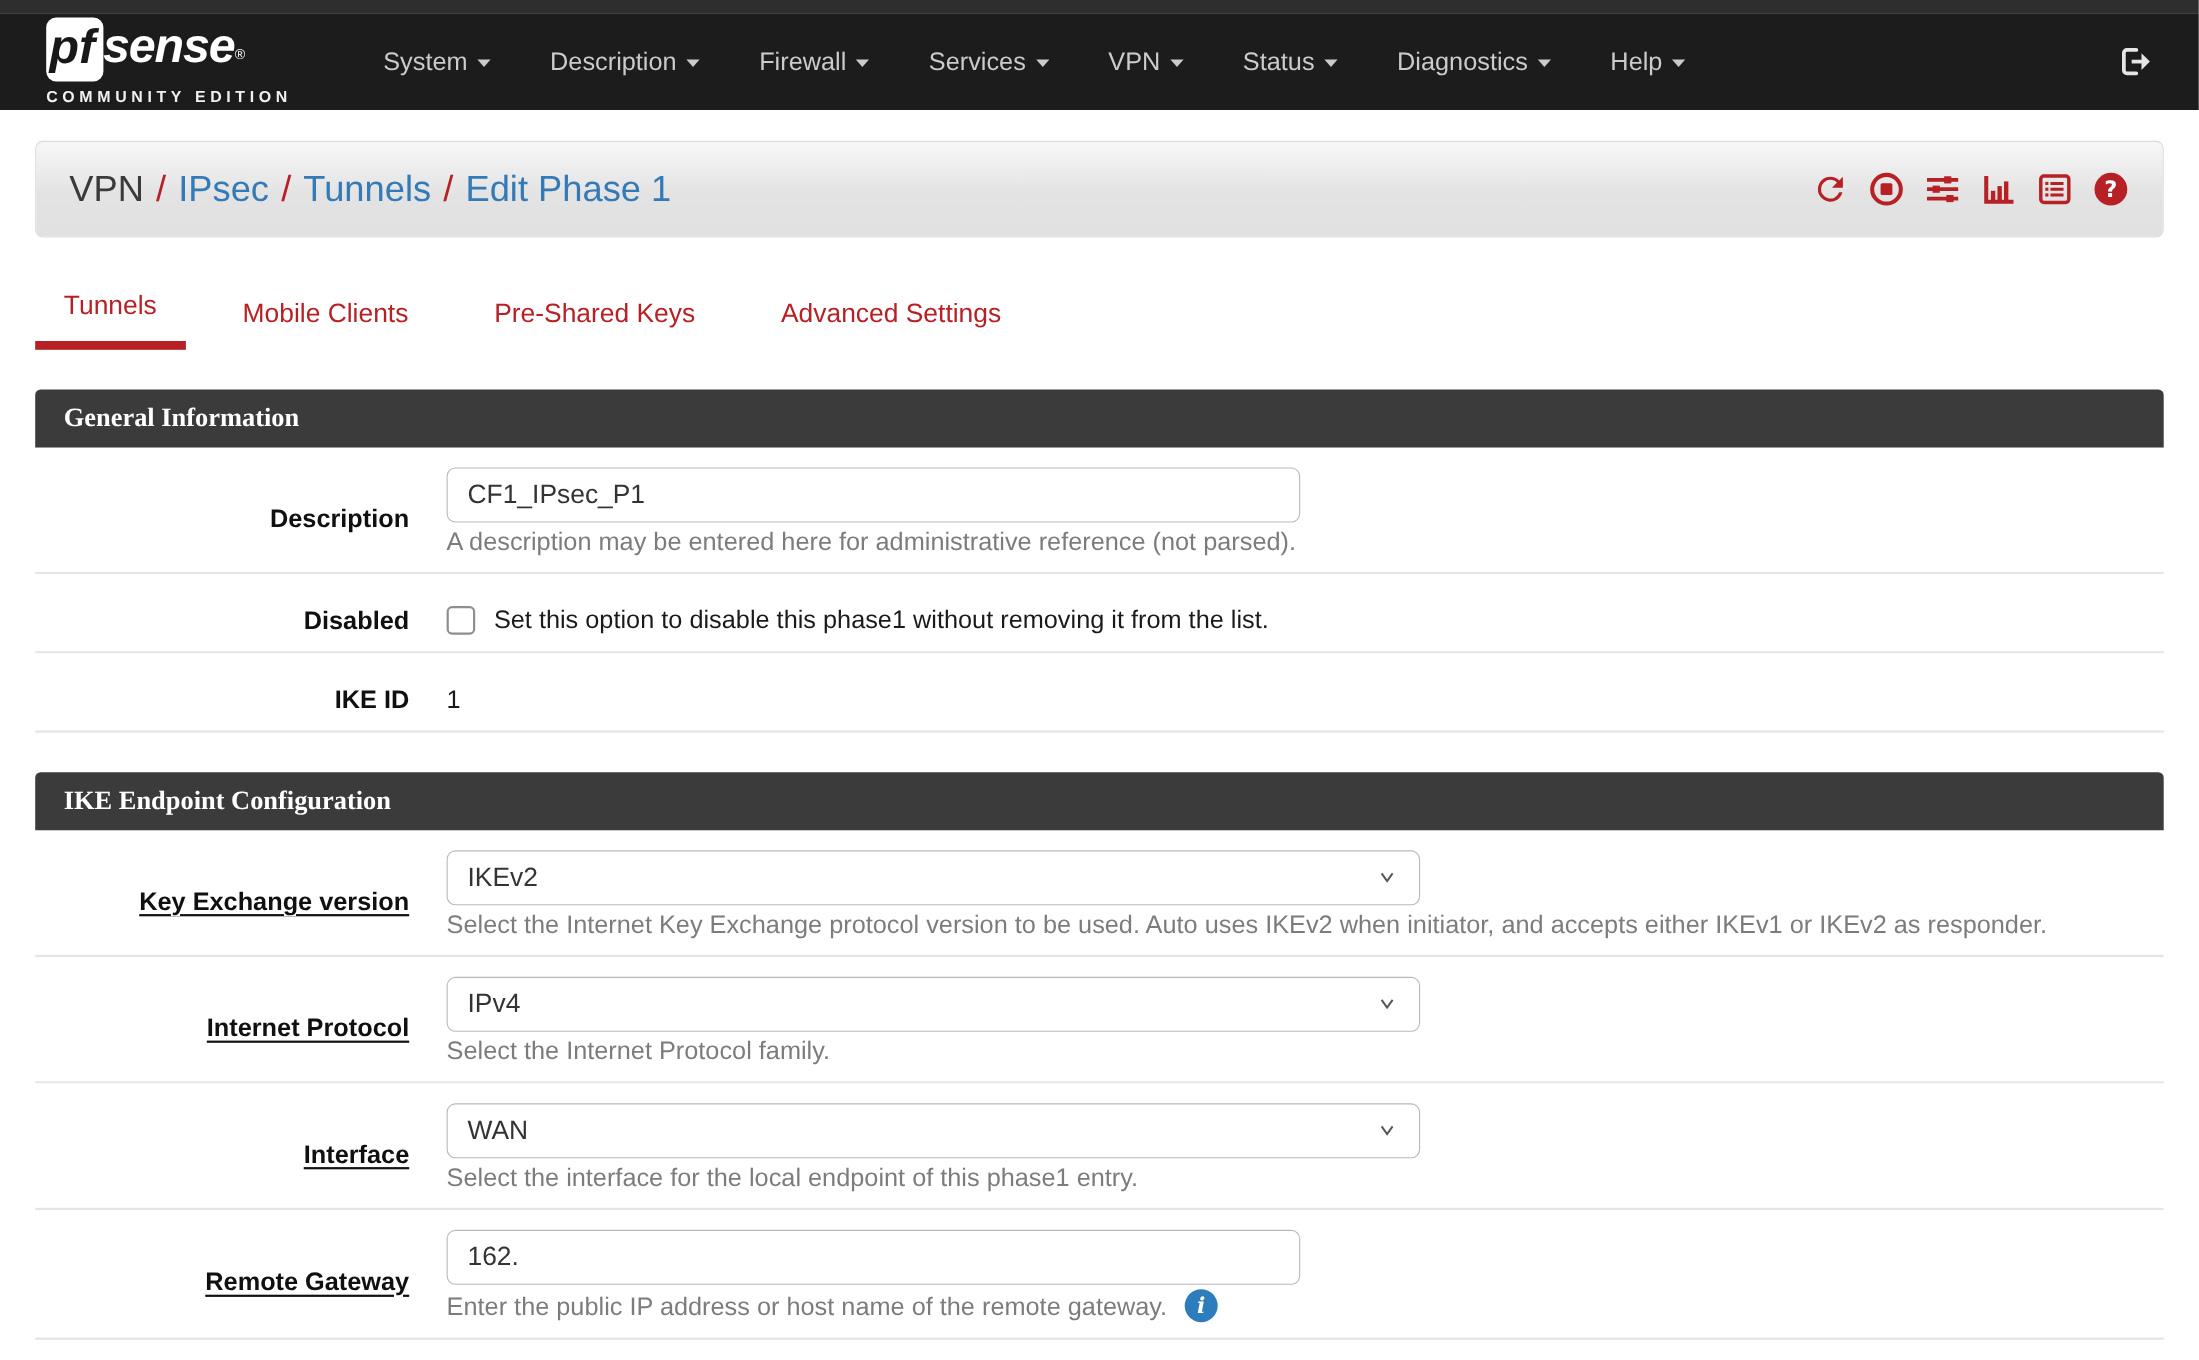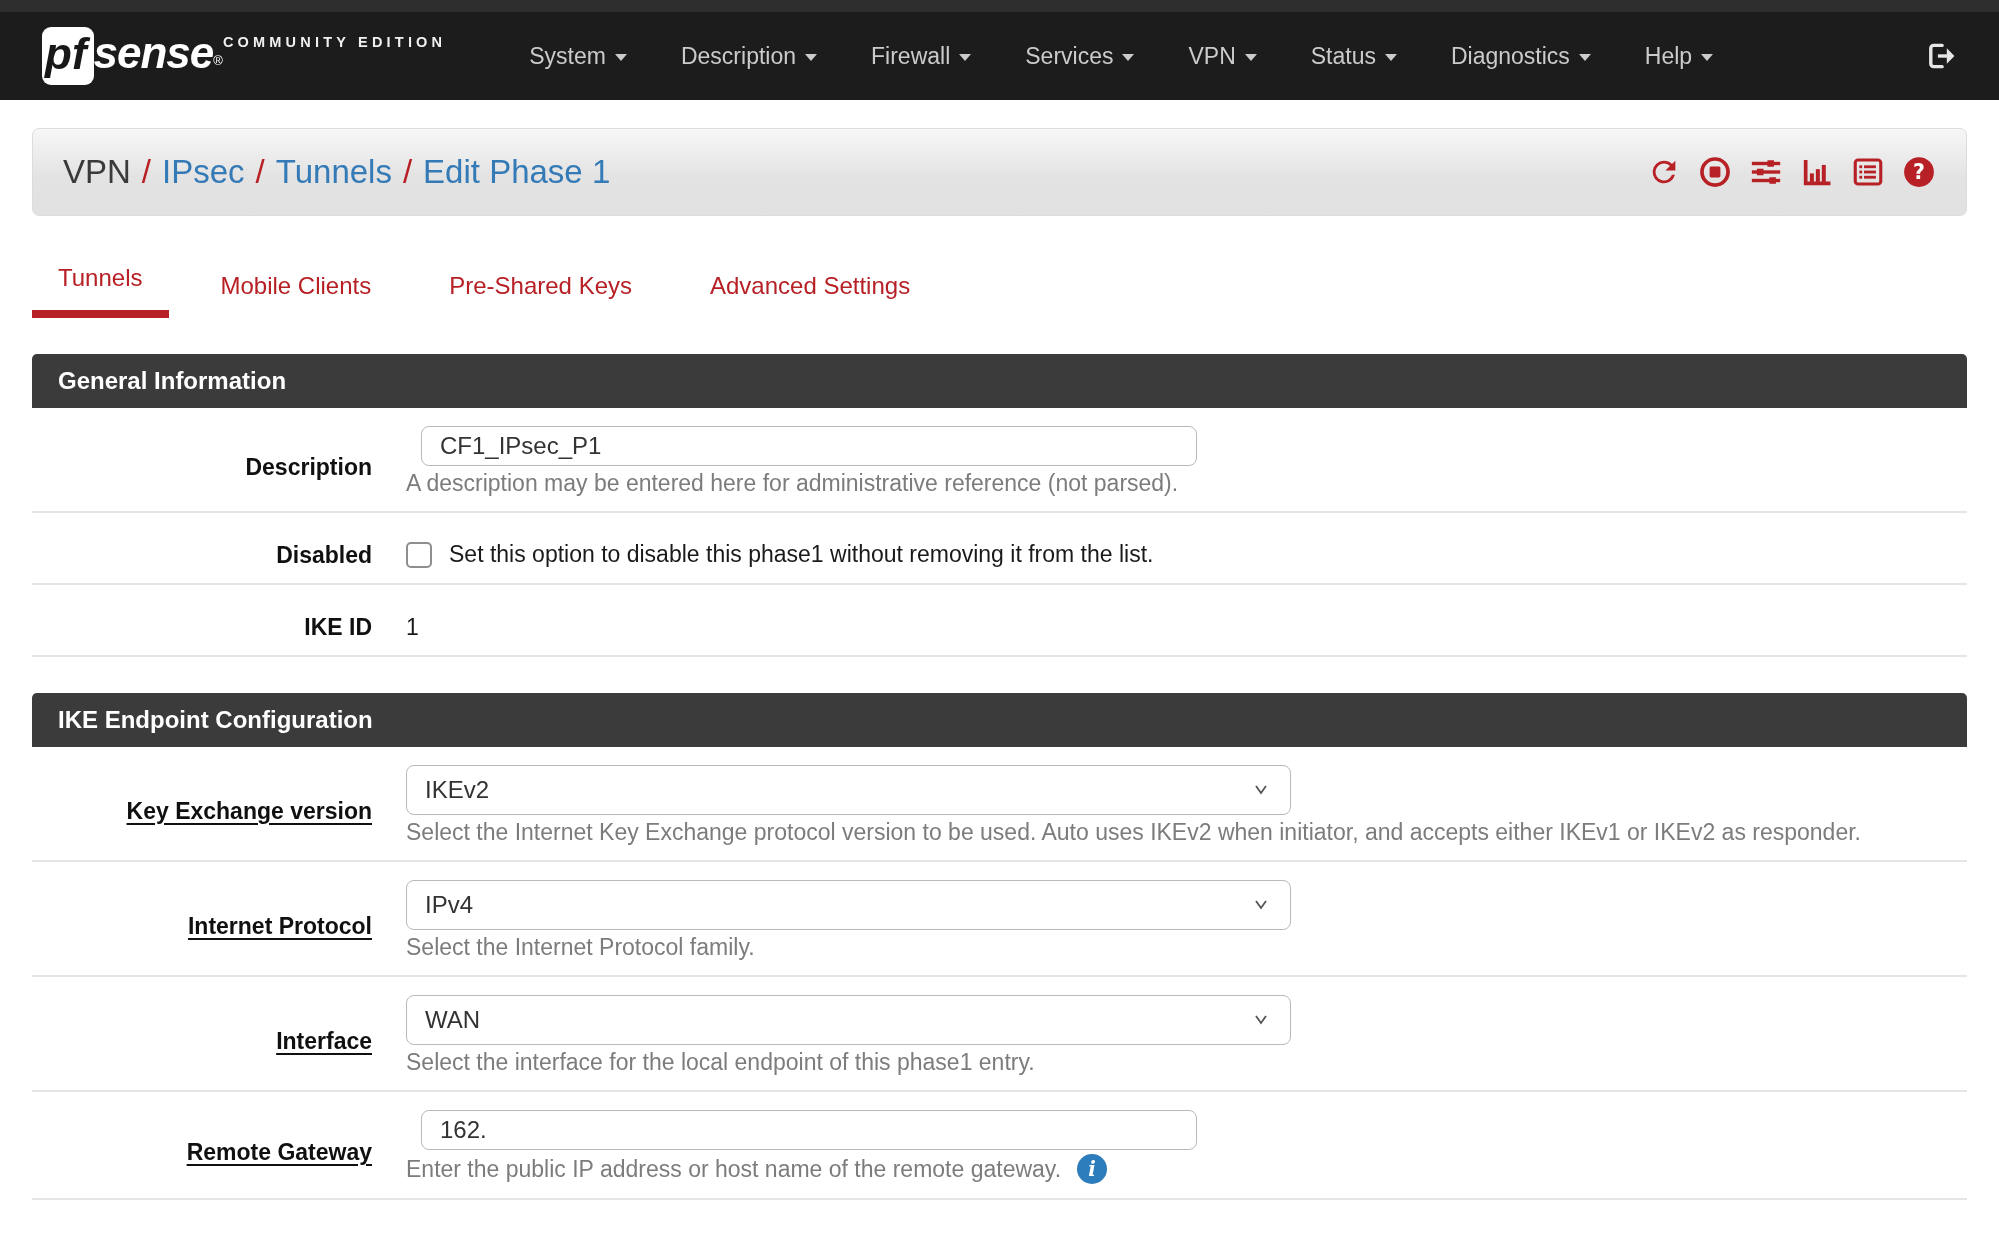--- a/index.html
+++ b/index.html
@@ -2,21 +2,21 @@
 <html><head>
 <meta charset="utf-8">
 <style>
   * { margin:0; padding:0; box-sizing:border-box; }
   body { font-family:"Liberation Sans","DejaVu Sans",sans-serif; background:#ffffff; }
   .page { width:1999px; height:1236px; position:relative; overflow:hidden; background:#ffffff; }
 
   
   .topstrip { height:12px; background:#2e2e2e; }
   .navbar { height:88px; background:#1c1c1c; display:flex; align-items:center; padding:0 42px; }
-  .logo { display:flex; flex-direction:row; margin-right:56px; cursor:pointer; }
+  .logo { display:flex; flex-direction:column; margin-right:56px; cursor:pointer; }
   .logo-row { display:flex; align-items:flex-start; }
   .pf-box { background:#ffffff; color:#181818; border-radius:9px; font-weight:bold; font-style:italic;
             font-size:44px; line-height:1.0; padding:5px 7px 9px 3px; }
   .sense { color:#ffffff; font-weight:bold; font-style:italic; font-size:44px; letter-spacing:-1px; line-height:1.2; }
   .reg { color:#ffffff; font-size:13px; margin-top:26px; }
   .logo-sub { color:#f0f0f0; font-size:14.5px; letter-spacing:4.2px; margin-top:7px; font-weight:bold; }
   .nav-items { display:flex; flex:1; }
   .nav-item { color:#cbcbcb; font-size:23px; padding:0 27px; display:flex; align-items:center; gap:9px; cursor:pointer; }
   .caret { width:0; height:0; border-left:6px solid transparent; border-right:6px solid transparent;
            border-top:7px solid #cbcbcb; margin-top:3px; }
@@ -33,28 +33,28 @@
   .bc-icon { width:34px; height:34px; cursor:pointer; display:block; }
 
   
   .tabs { display:flex; margin:38px 32px 0; align-items:flex-end; }
   .tab { font-size:24px; color:#b72025; padding:10px 26px 18px; margin-right:26px; cursor:pointer; }
   .tab.active { border-bottom:8px solid #b72025; }
 
   
   .panel { margin:36px 32px 0; }
   .panel-header { background:#3b3b3b; color:#ffffff; font-weight:bold; font-size:24px;
-                  padding:13px 26px; border-radius:5px 5px 0 0; }
+                  padding:13px 26px; border-radius:5px 5px 0 0;font-family:Liberation Serif, serif; }
   .form-row { display:flex; border-bottom:2px solid #e5e5e5; padding:18px 0 14px; background:#ffffff;align-items:center; }
   .label-col { width:340px; flex:none; text-align:right; padding-top:11px; }
   .ctl-label { font-weight:bold; font-size:23px; color:#101010; }
   .ctl-label.u { text-decoration:underline; text-decoration-thickness:2px; text-underline-offset:4px; }
   .ctl-col { margin-left:34px; flex:1; }
-  .text-input { width:776px; height:40px; border:1px solid #b9b9b9; border-radius:8px; font-size:24px;
-                color:#333; padding:0 18px; background:#fff; font-family:inherit; display:block;margin-left:15px; }
+  .text-input { width:776px; height:50px; border:1px solid #b9b9b9; border-radius:8px; font-size:24px;
+                color:#333; padding:0 18px; background:#fff; font-family:inherit; display:block; }
   .select-box { width:885px; height:50px; border:1px solid #b9b9b9; border-radius:8px; font-size:24px;
                 color:#333; padding:0 18px; background:#fff; display:flex; align-items:center;
                 justify-content:space-between; cursor:pointer; }
   .help-text { margin-top:4px; font-size:23px; color:#7c7c7c; display:flex; align-items:center; gap:16px; }
   .cb-row { display:flex; align-items:center; gap:17px; padding-top:9px; font-size:23px; color:#1a1a1a; }
   .checkbox { width:26px; height:26px; border:2px solid #8e8e8e; border-radius:5px; background:#fff;
               flex:none; cursor:pointer; }
   .static-val { font-size:23px; color:#1a1a1a; padding-top:11px; }
   .info-icon { width:30px; height:30px; border-radius:50%; background:#2d7cbc; color:#fff; font-weight:bold;
                display:inline-flex; align-items:center; justify-content:center; font-size:20px;

